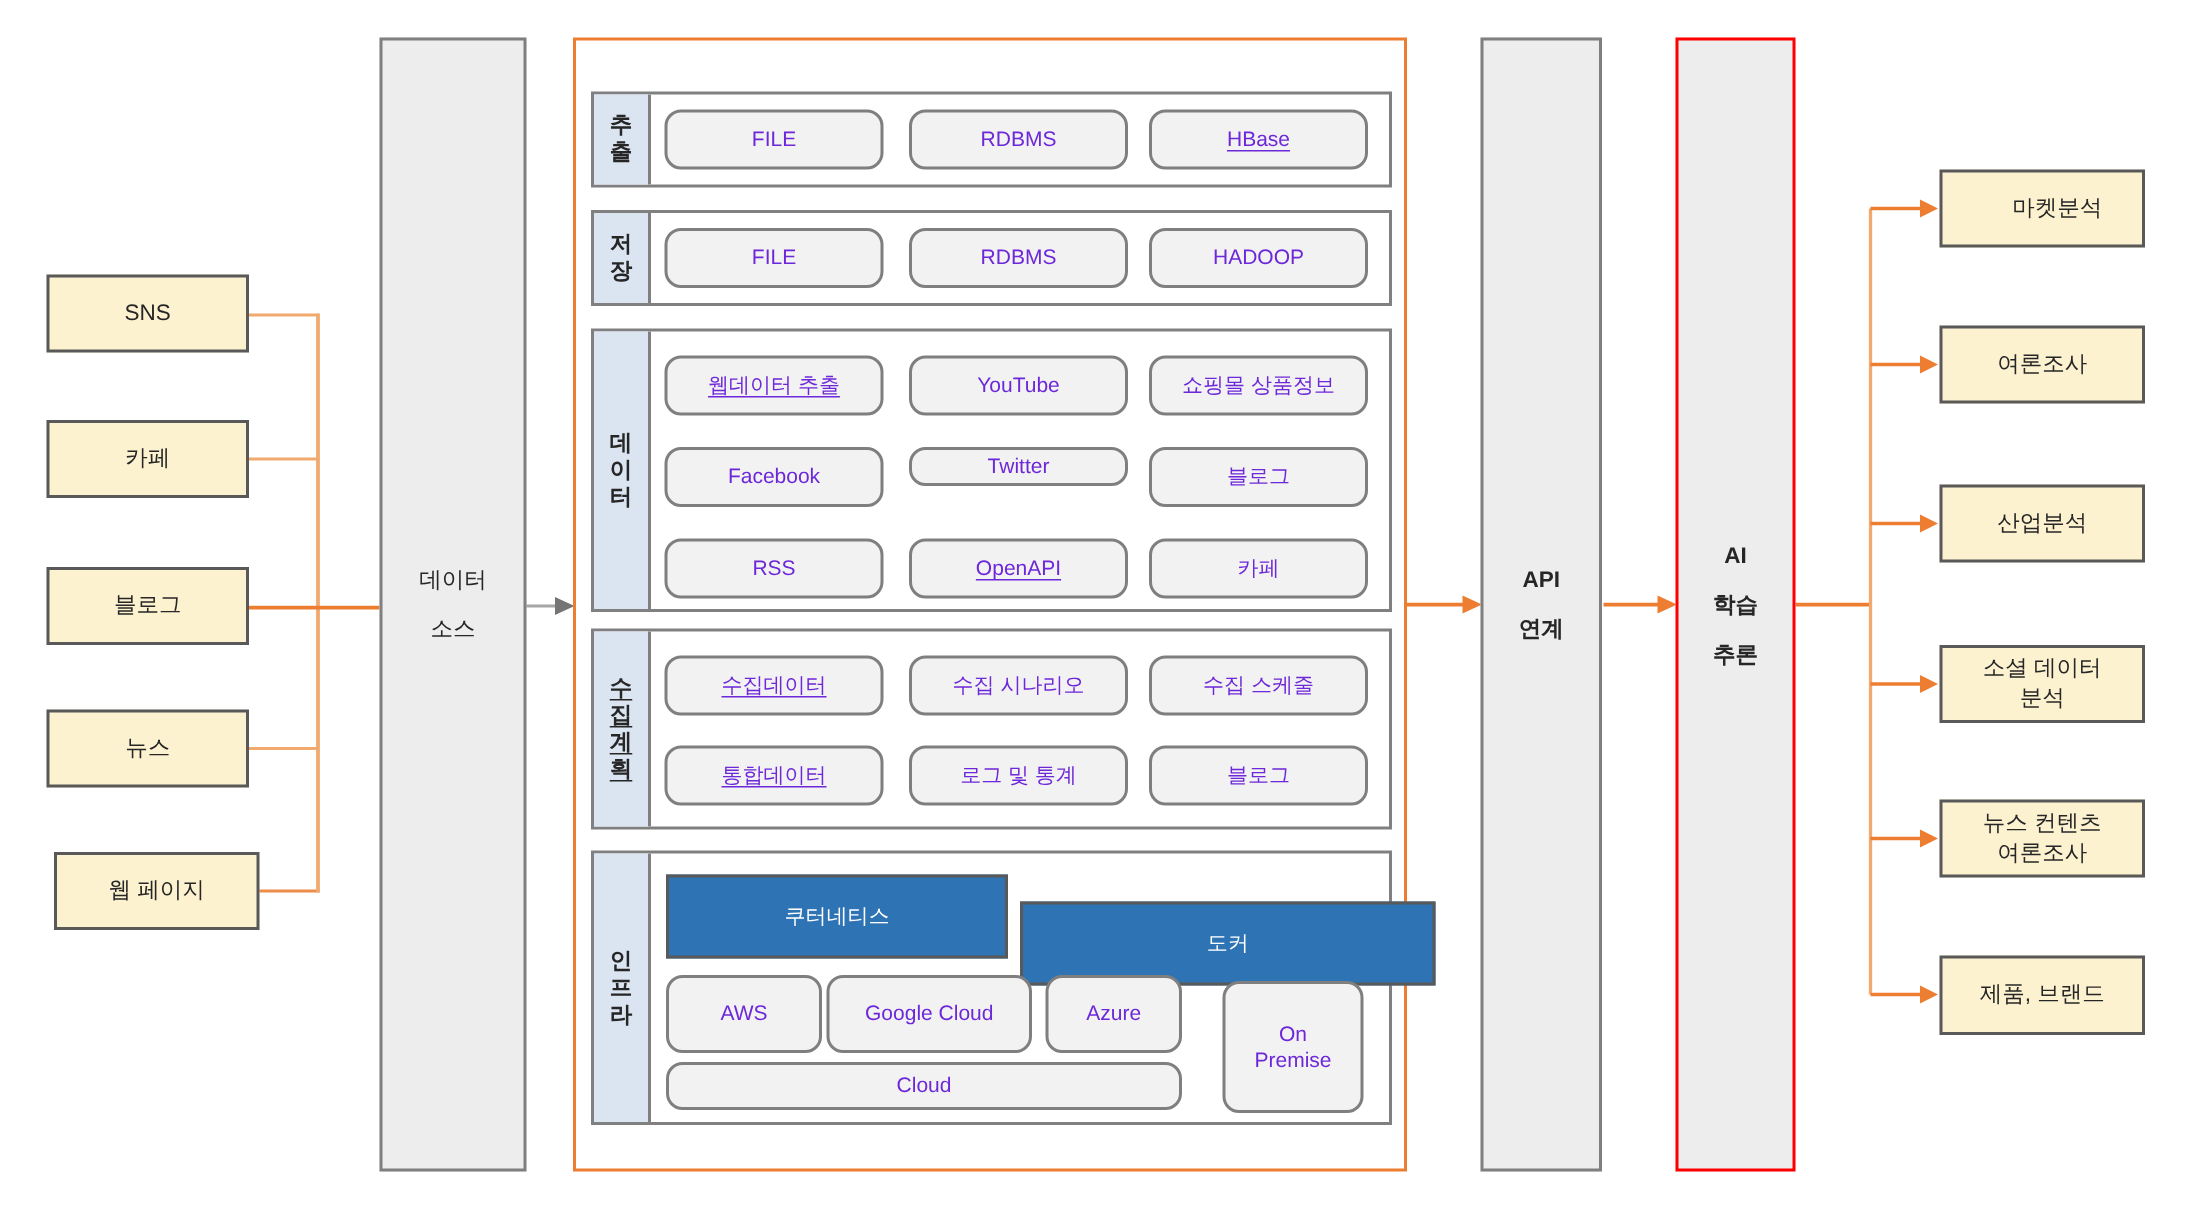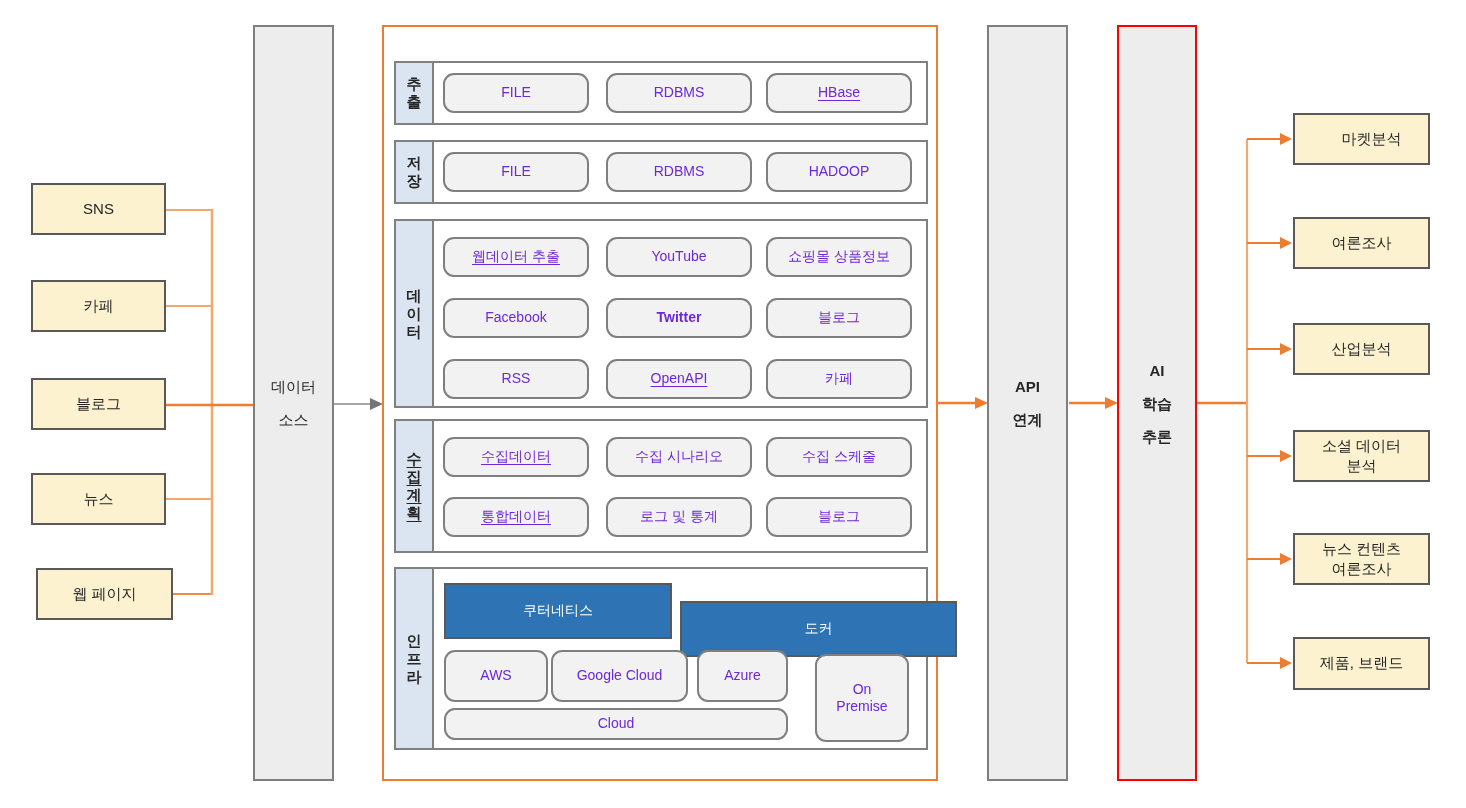--- a/index.html
+++ b/index.html
@@ -101,21 +101,21 @@
   <div class="abs src" style="left:31px;top:378px;width:135px;height:52px;">
       <span>블로그</span>
     </div>
   <div class="abs src" style="left:31px;top:473px;width:135px;height:52px;">
       <span>뉴스</span>
     </div>
   <div class="abs src" style="left:36px;top:568px;width:137px;height:52px;">
       <span>웹 페이지</span>
     </div>
 
-  <div class="abs panel" style="left:253px;top:25px;width:81px;height:756px;">
+  <div class="abs panel" style="left:253px;top:25px;width:98px;height:756px;">
     <span>데이터</span>
     <span>소스</span>
   </div>
 
   <div class="abs pipeline" style="left:382px;top:25px;width:556px;height:756px;"></div>
 
   <div class="abs section" style="left:394px;top:61px;width:534px;height:64px;">
     <div class="band">
         <div class="vlabel">추
 출</div>
@@ -159,21 +159,21 @@
     </div>
   <div class="abs item" style="left:606px;top:237px;width:146px;height:40px;">
       <span>YouTube</span>
     </div>
   <div class="abs item" style="left:766px;top:237px;width:146px;height:40px;">
       <span>쇼핑몰 상품정보</span>
     </div>
   <div class="abs item" style="left:443px;top:298px;width:146px;height:40px;">
       <span>Facebook</span>
     </div>
-  <div class="abs item" style="left:606px;top:298px;width:146px;height:40px;font-weight:bold;">
+  <div class="abs item" style="left:606px;top:298px;width:146px;height:26px;">
       <span>Twitter</span>
     </div>
   <div class="abs item" style="left:766px;top:298px;width:146px;height:40px;">
       <span>블로그</span>
     </div>
   <div class="abs item" style="left:443px;top:359px;width:146px;height:40px;">
       <span>RSS</span>
     </div>
   <div class="abs item" style="left:606px;top:359px;width:146px;height:40px;">
       <span class="misspelled">OpenAPI</span>

